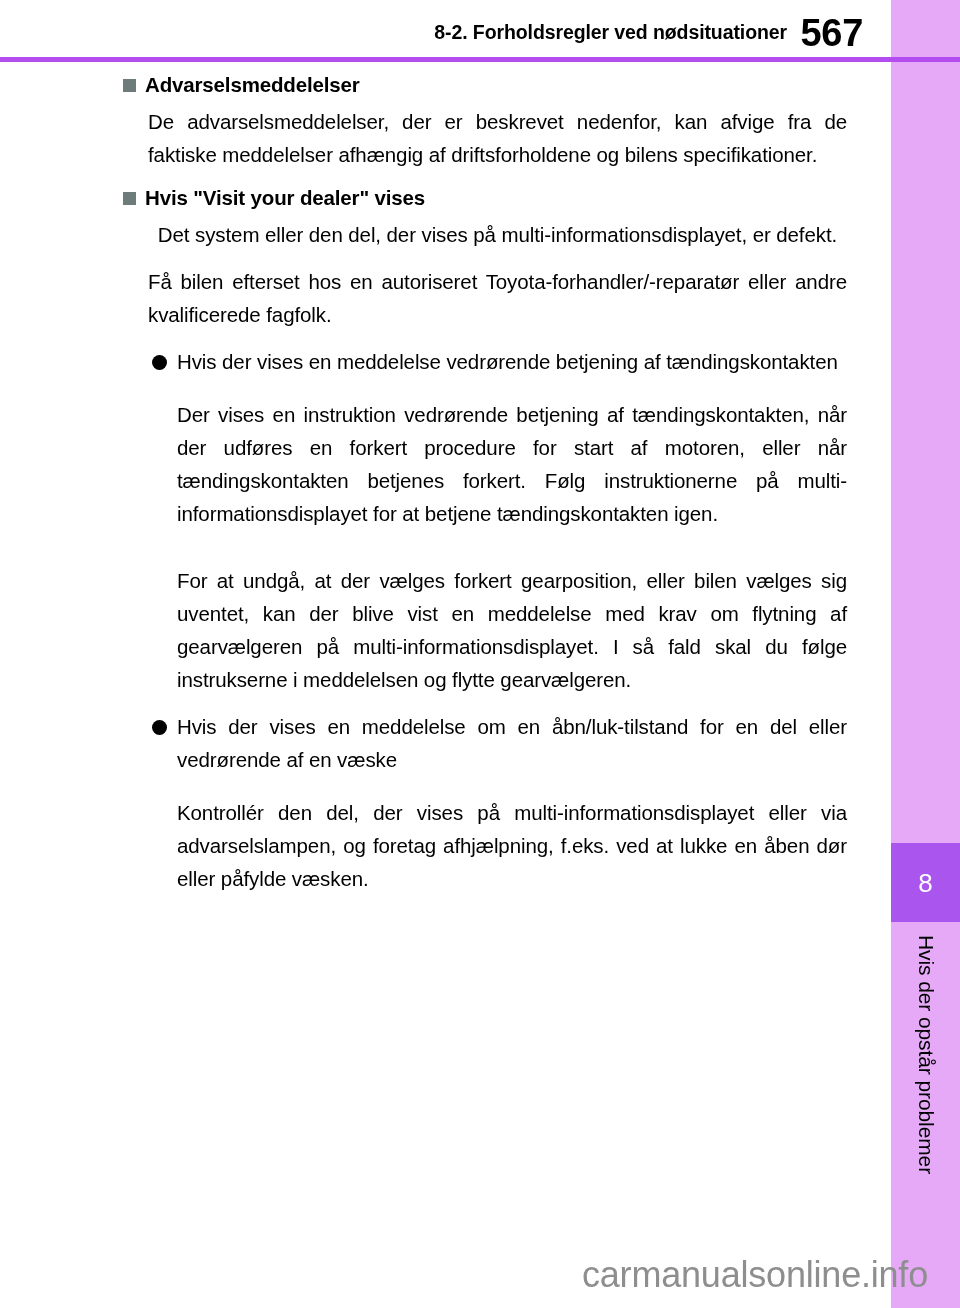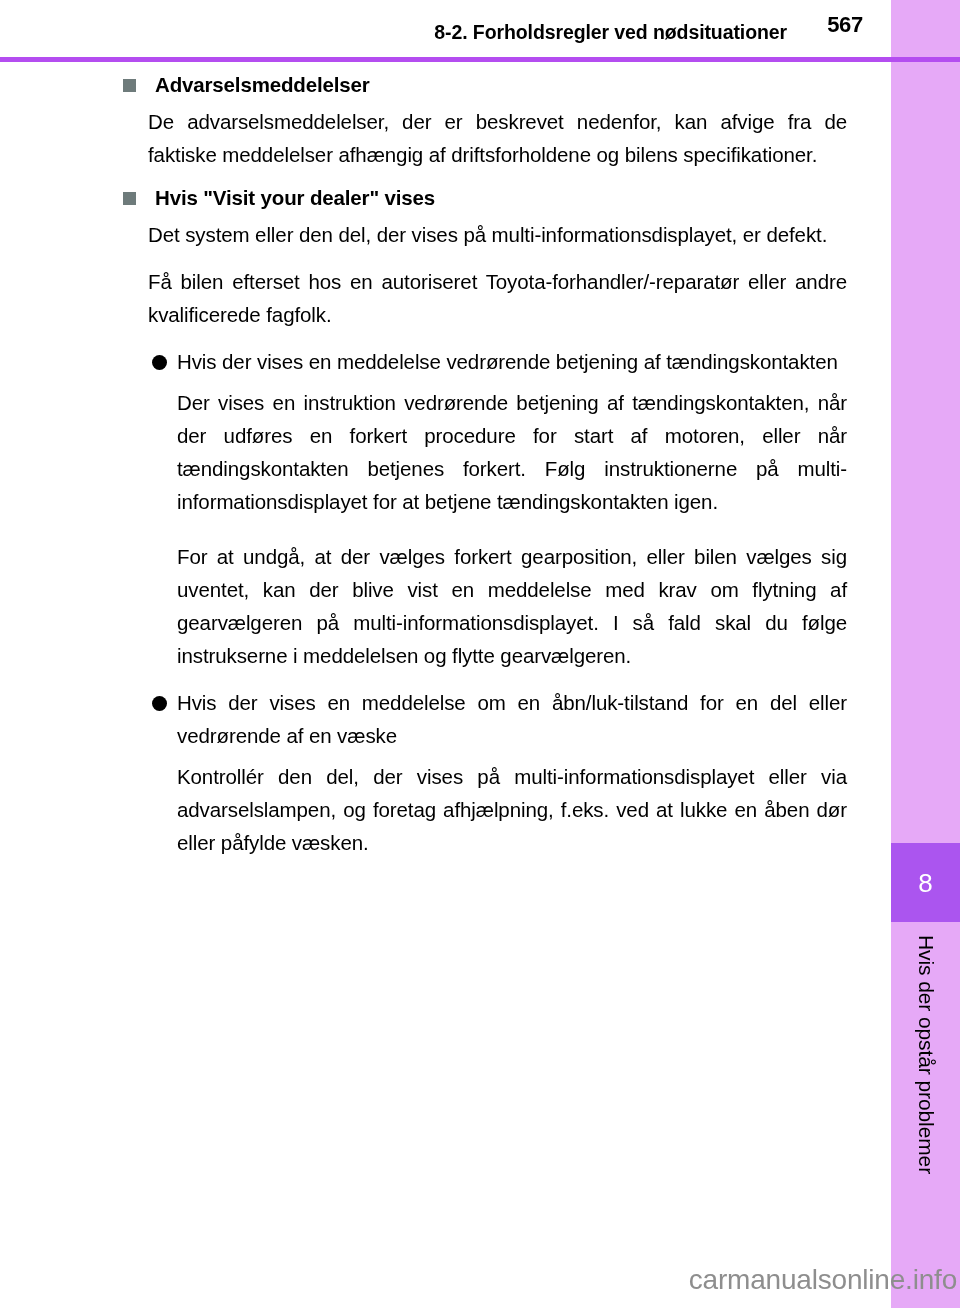--- a/index.html
+++ b/index.html
@@ -43,21 +43,21 @@
     font-size: 19.5px;
     font-weight: 700;
     color: #000000;
     letter-spacing: -0.1px;
     white-space: nowrap;
   }
   .header-pageno {
     position: absolute;
     right: 28px;
     top: 12px;
-    font-size: 22px;
+    font-size: 38px;
     font-weight: 700;
     color: #000000;
     letter-spacing: -0.3px;
     white-space: nowrap;
   }
   .header-rule {
     position: absolute;
     left: 0;
     top: 57px;
     width: 960px;
@@ -69,21 +69,21 @@
   .content {
     position: absolute;
     left: 123px;
     top: 72px;
     width: 724px;
   }
 
   
   .sec-head {
     position: relative;
-    padding-left: 32px;
+    padding-left: 22px;
     font-size: 20.5px;
     font-weight: 700;
     color: #000000;
     line-height: 26px;
     letter-spacing: -0.15px;
     margin: 0 0 7px 0;
   }
   .sec-head .sq {
     position: absolute;
     left: 0;
@@ -96,21 +96,21 @@
   .sec-head + .para { margin-top: 0; }
 
   
   .para {
     margin: 0 0 14px 0;
     padding-left: 25px;
     font-size: 20.5px;
     line-height: 33px;
     color: #000000;
     letter-spacing: -0.1px;
-    text-align: left;
+    text-align: center;
   }
   .para.justify {
     text-align: justify;
     text-justify: inter-word;
   }
 
   
   .bullet {
     position: relative;
     margin: 0 0 0 0;
@@ -125,21 +125,21 @@
     position: absolute;
     left: 29px;
     top: 10px;
     width: 15px;
     height: 15px;
     border-radius: 50%;
     background: #000000;
     display: block;
   }
   .sub-para {
-    margin: 0 0 0 0;
+    margin: 12px 0 0 0;
     padding-left: 54px;
     font-size: 20.5px;
     line-height: 33px;
     color: #000000;
     letter-spacing: -0.1px;
   }
   .sub-para.justify { text-align: justify; text-justify: inter-word; }
 
   .gap-s { height: 8px; }
   .gap-m { height: 14px; }
@@ -181,23 +181,23 @@
     white-space: nowrap;
     font-size: 21px;
     font-weight: 400;
     color: #000000;
     letter-spacing: -0.1px;
   }
 
   
   .watermark {
     position: absolute;
-    right: 3px;
+    right: 32px;
     bottom: 12px;
-    font-size: 28px;
+    font-size: 36px;
     color: #8e8e8e;
     letter-spacing: -0.2px;
     white-space: nowrap;
   }
 </style>
 </head>
 <body>
 
 <div class="page">
 

